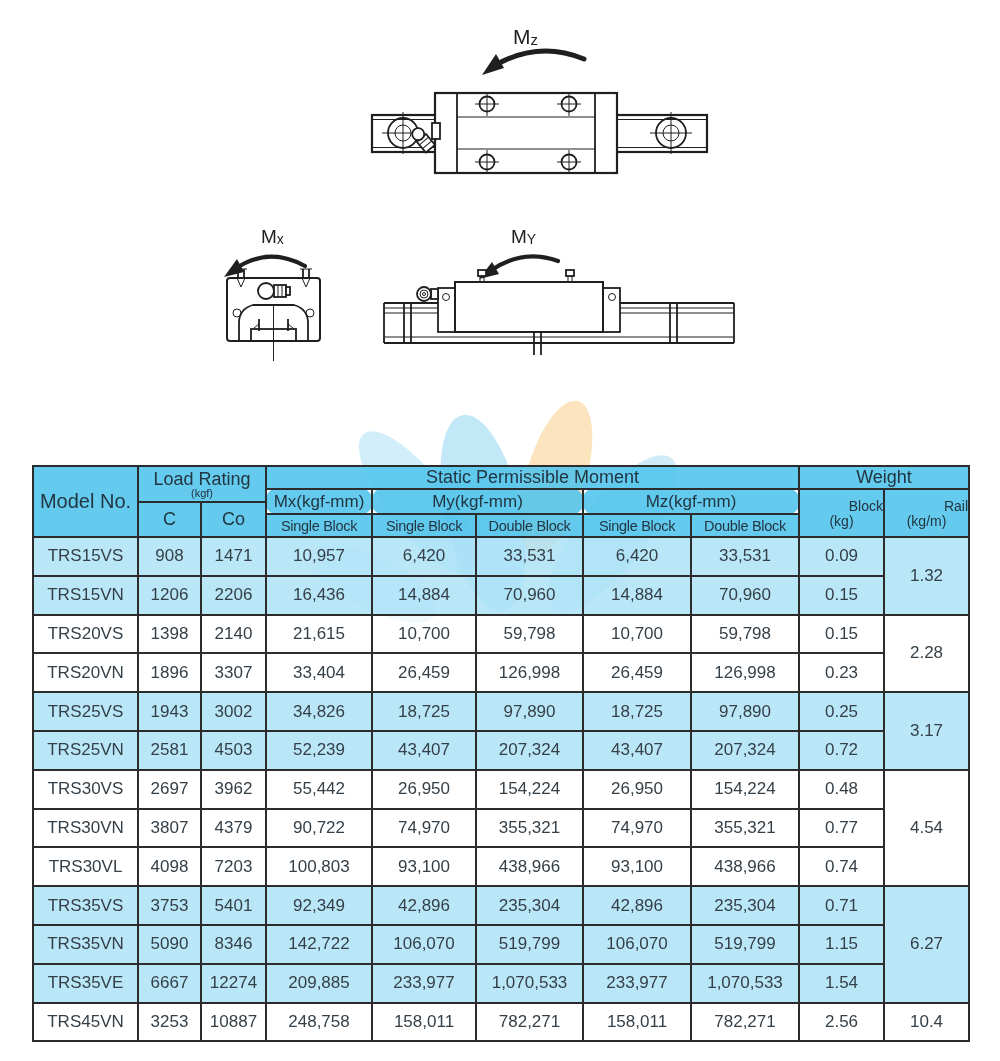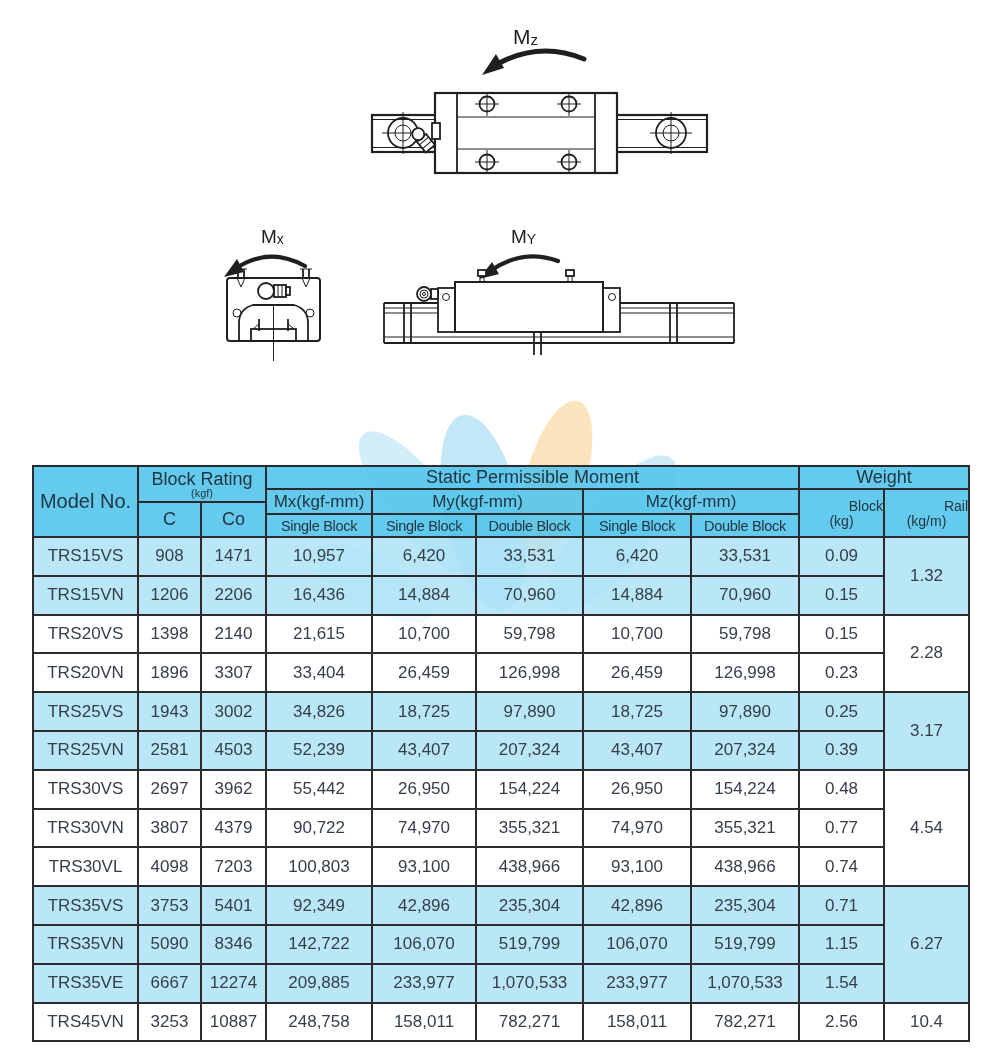--- a/index.html
+++ b/index.html
@@ -28,21 +28,21 @@
   th,td{border:2px solid #2c2c2c;text-align:center;vertical-align:middle;padding:0;overflow:hidden;color:#343f47;}
   th{background:rgba(80,196,236,0.88);font-weight:400;color:#223642;}
   tr.h1{height:22px;} tr.h2{height:13px;} tr.h3{height:12px;} tr.h4{height:23px;}
   tbody tr{height:38.8px;font-size:17px;border-radius:9px;}
   tr.shaded td{background:rgba(171,226,246,0.82);}
   tr.plain td{background:rgba(255,255,255,0.5);}
   .model-hd{font-size:20px;}
   .load-t{font-size:18px;line-height:17px;}
   .load-u{font-size:11px;line-height:10px;text-align:center;}
   .smh{font-size:18px;margin-top:28px;}
-  .axis-hd{font-size:17px;}
+  .axis-hd{font-size:17px;border-radius:10px;}
   .cn{font-size:18px;}
   .blk-hd{font-size:14.5px;letter-spacing:-0.3px;}
   .wt-t{font-size:14px;line-height:16px;text-align:right;}
   .wt-u{font-size:14px;line-height:14px;}
 </style>
 </head>
 <body>
 
 <svg class="watermark" width="410" height="300" viewBox="0 0 410 300">
   <g>
@@ -209,21 +209,21 @@
         <col style="width:107px">
       <col style="width:108px">
         <col style="width:108px">
         <col style="width:85px">
         <col style="width:85px">
     </colgroup>
     <thead>
       <tr class="h1">
         <th rowspan="4" class="model-hd">Model No.</th>
         <th colspan="2" rowspan="2">
-          <div class="load-t">Block Rating</div>
+          <div class="load-t">Load Rating</div>
           <div class="load-u">(kgf)</div>
         </th>
         <th colspan="5" class="smh">Static Permissible Moment</th>
         <th colspan="2" class="smh">Weight</th>
       </tr>
       <tr class="h2">
         <th rowspan="2" class="axis-hd">Mx(kgf-mm)</th>
         <th colspan="2" rowspan="2" class="axis-hd">My(kgf-mm)</th>
         <th colspan="2" rowspan="2" class="axis-hd">Mz(kgf-mm)</th>
         <th rowspan="3">
@@ -308,21 +308,21 @@
         </tr>
         <tr class="shaded">
           <td>TRS25VN</td>
           <td>2581</td>
           <td>4503</td>
           <td>52,239</td>
           <td>43,407</td>
           <td>207,324</td>
           <td>43,407</td>
           <td>207,324</td>
-          <td>0.39</td>
+          <td>0.72</td>
         </tr>
         <tr class="plain">
           <td>TRS30VS</td>
           <td>2697</td>
           <td>3962</td>
           <td>55,442</td>
           <td>26,950</td>
           <td>154,224</td>
           <td>26,950</td>
           <td>154,224</td>

